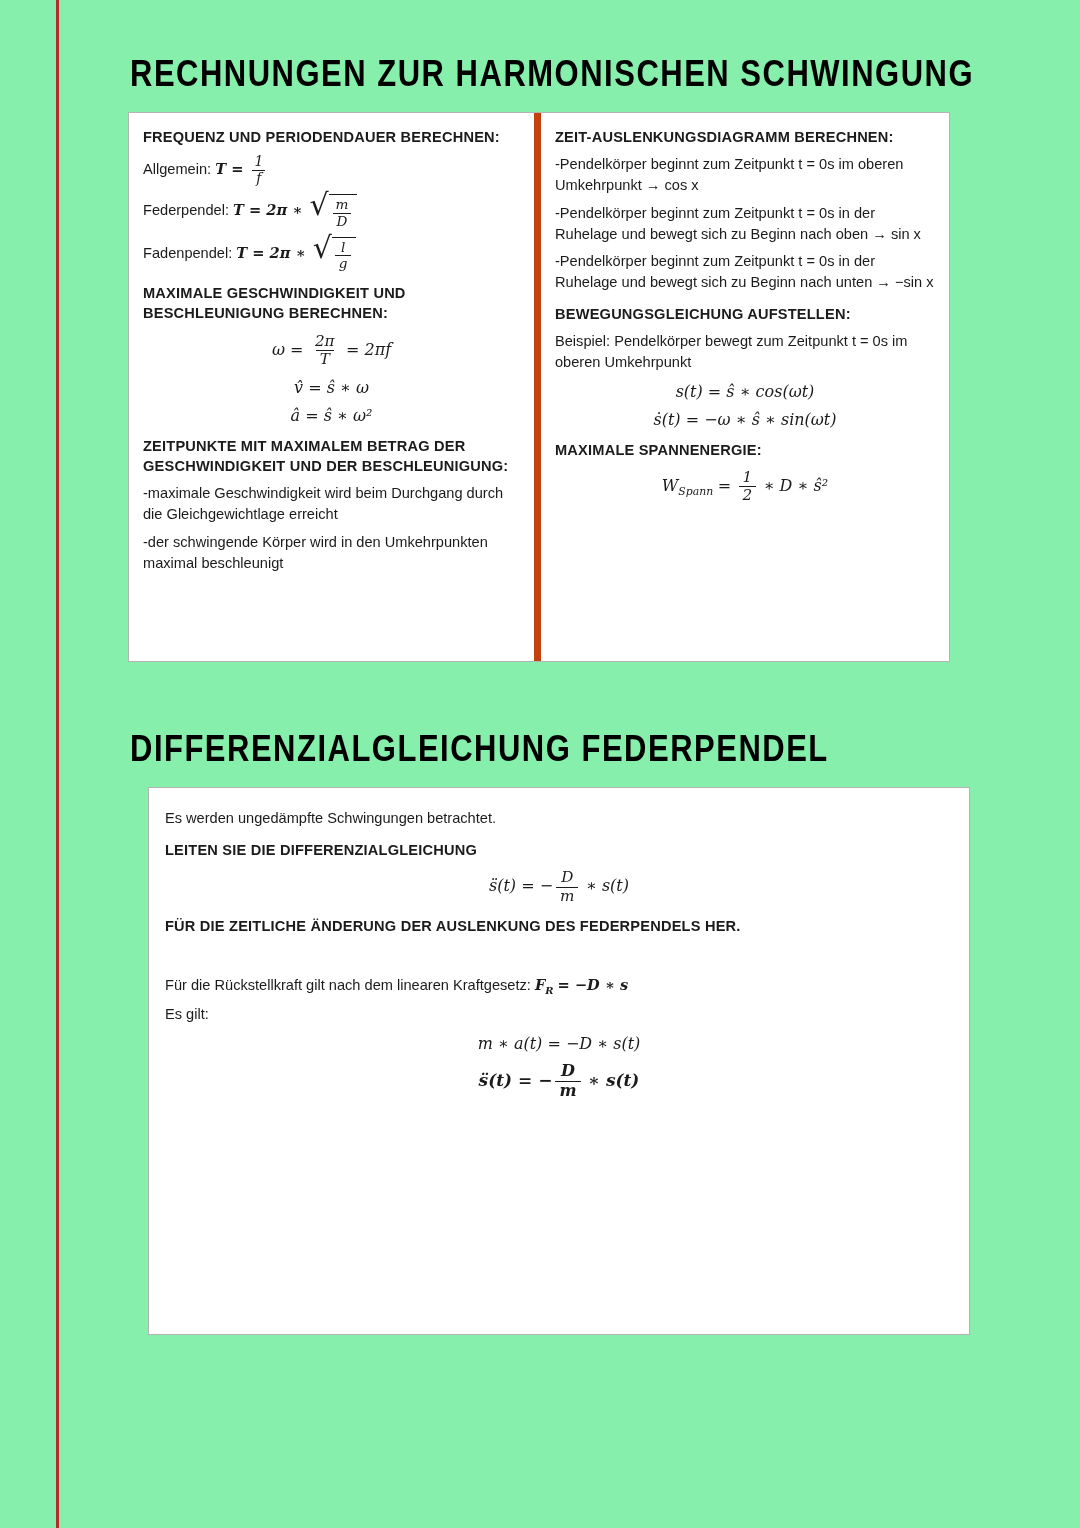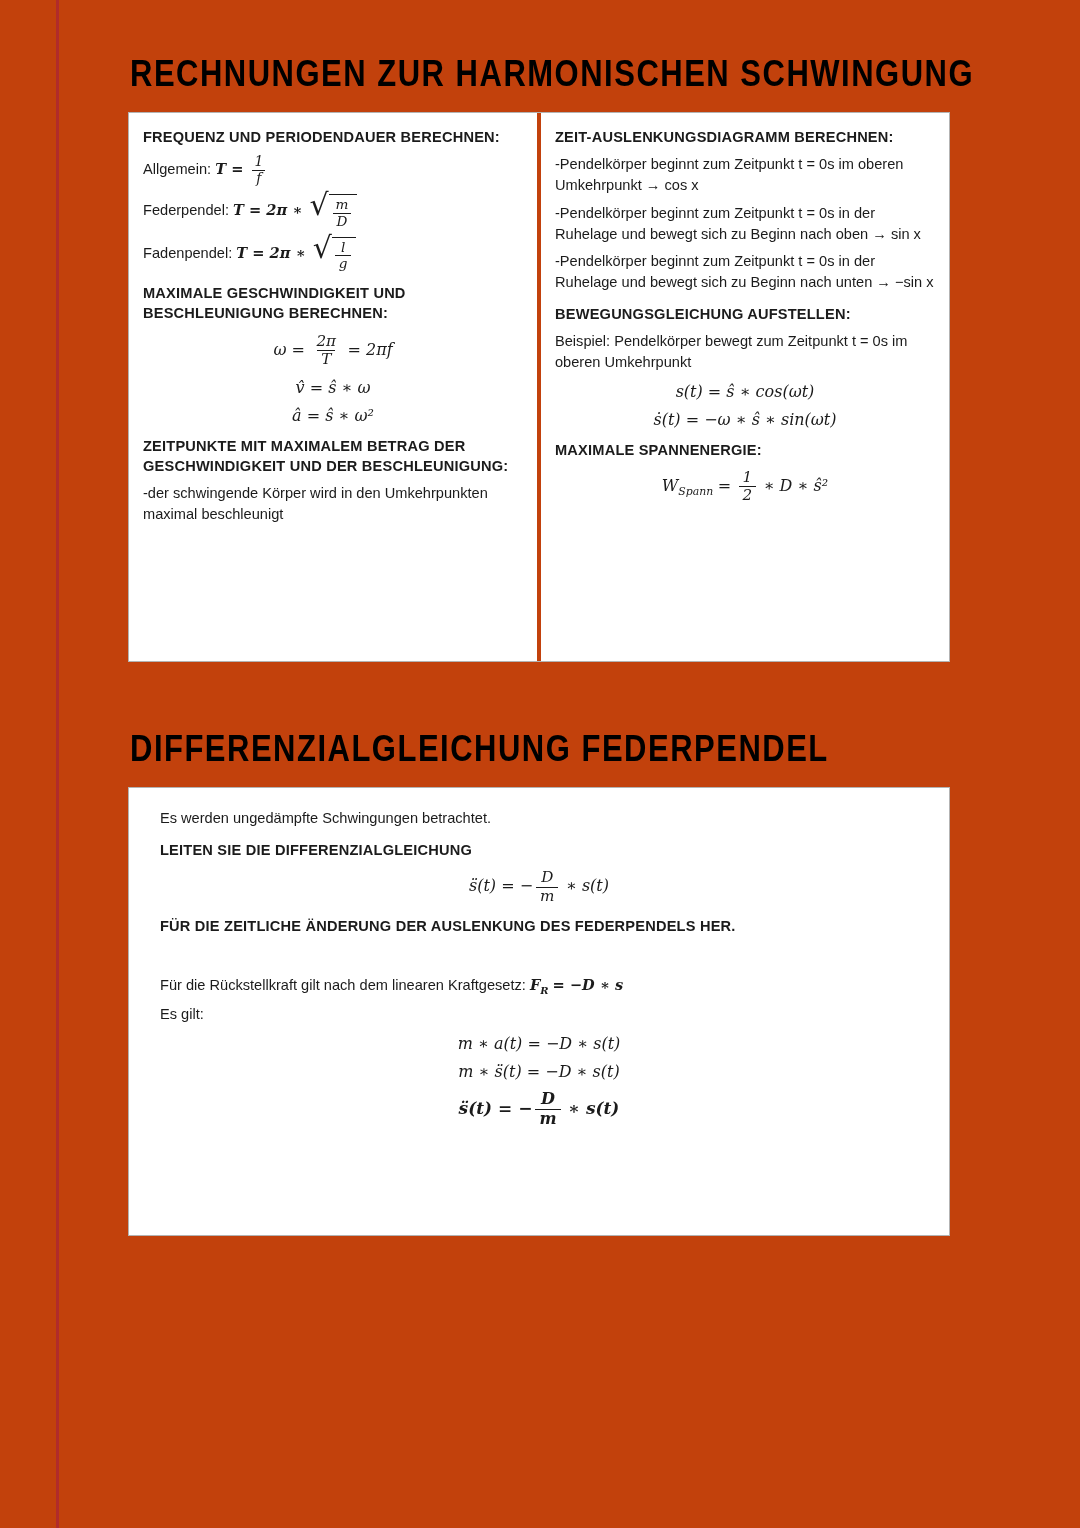--- a/index.html
+++ b/index.html
@@ -1,32 +1,32 @@
 <!DOCTYPE html>
 <html><head>
 <meta charset="utf-8">
 <style>
   * { margin:0; padding:0; box-sizing:border-box; }
   html,body { width:1080px; height:1528px; background:#ffffff; }
   body { font-family:"Liberation Sans", sans-serif; color:#1b1b1b; position:relative; }
 
-  .page { position:absolute; inset:0; background:#c2410c; overflow:hidden; }
+  .page { position:absolute; inset:0; background:#86efac; overflow:hidden; }
   .margin-line { position:absolute; left:56px; top:0; bottom:0; width:3px; background:#b02b2b; }
 
   .sec-title { position:absolute; left:130px; font-weight:700; font-size:31px; letter-spacing:1.5px;
                white-space:nowrap; transform:scaleY(1.22); transform-origin:left top; color:#000; }
   #title1 { top:52px; }
   #title2 { top:727px; }
 
   .box { position:absolute; left:128px; width:822px; border:1px solid #b3b3b3; background:#fff; overflow:hidden; }
   .box1 { top:112px; height:550px; display:flex; }
   .box1 .col { padding:12px 14px; }
-  .box1 .left { width:412px; border-right:4px solid #c2410c; }
+  .box1 .left { width:412px; border-right:7px solid #c2410c; }
   .box1 .right { flex:1; }
-  .box2 { top:787px; height:449px; padding:13px 31px; }
+  .box2 { top:787px; height:548px; padding:13px 16px;margin-left:20px; }
 
   .h  { font-weight:700; font-size:14.6px; letter-spacing:0.2px; line-height:1.4; margin:11px 0 5px; }
   .h:first-child { margin-top:2px; }
   .t  { font-size:14.6px; line-height:1.42; margin:7px 0; }
   .eq { text-align:center; margin:9px 0; font-size:16px; }
 
   .math { font-family:"DejaVu Serif","Liberation Serif",serif; font-style:italic; }
   .mbold { font-weight:700; }
   sub.math { font-size:0.68em; }
 
@@ -96,20 +96,21 @@
             <span class="num">2π</span>
             <span class="den">T</span>
           </span>
         <span class="math">= 2πf</span>
       </div>
 
       <div class="eq"><span class="math">v̂ = ŝ ∗ ω</span></div>
       <div class="eq"><span class="math">â = ŝ ∗ ω²</span></div>
 
       <p class="h">ZEITPUNKTE MIT MAXIMALEM BETRAG DER GESCHWINDIGKEIT UND DER BESCHLEUNIGUNG:</p>
+      <p class="t">-maximale Geschwindigkeit wird beim Durchgang durch die Gleichgewichtlage erreicht</p>
       <p class="t">-der schwingende Körper wird in den Umkehrpunkten maximal beschleunigt</p>
     </div>
 
     <div class="col right">
       <p class="h">ZEIT-AUSLENKUNGSDIAGRAMM BERECHNEN:</p>
       <p class="t">-Pendelkörper beginnt zum Zeitpunkt t = 0s im oberen Umkehrpunkt → cos x</p>
       <p class="t">-Pendelkörper beginnt zum Zeitpunkt t = 0s in der Ruhelage und bewegt sich zu Beginn nach oben → sin x</p>
       <p class="t">-Pendelkörper beginnt zum Zeitpunkt t = 0s in der Ruhelage und bewegt sich zu Beginn nach unten → −sin x</p>
 
       <p class="h">BEWEGUNGSGLEICHUNG AUFSTELLEN:</p>
@@ -151,21 +152,20 @@
 
     <p class="t">
       <span>Für die Rückstellkraft gilt nach dem linearen Kraftgesetz:</span>
       <span class="math mbold"><span>F</span><sub class="math">R</sub></span>
       <span class="math mbold">= −D ∗ s</span>
     </p>
 
     <p class="t">Es gilt:</p>
     <div class="eq"><span class="math">m ∗ a(t) = −D ∗ s(t)</span></div>
 
-    <div class="eq"><span class="math">m ∗ s̈(t) = −D ∗ s(t)</span></div>
 
 
     <div class="eq" style="font-size:17px;">
       <span class="math mbold">s̈(t) = −</span><span class="frac math mbold">
           <span class="num">D</span>
           <span class="den">m</span>
         </span>
       <span class="math mbold">∗ s(t)</span>
     </div>
   </div>

